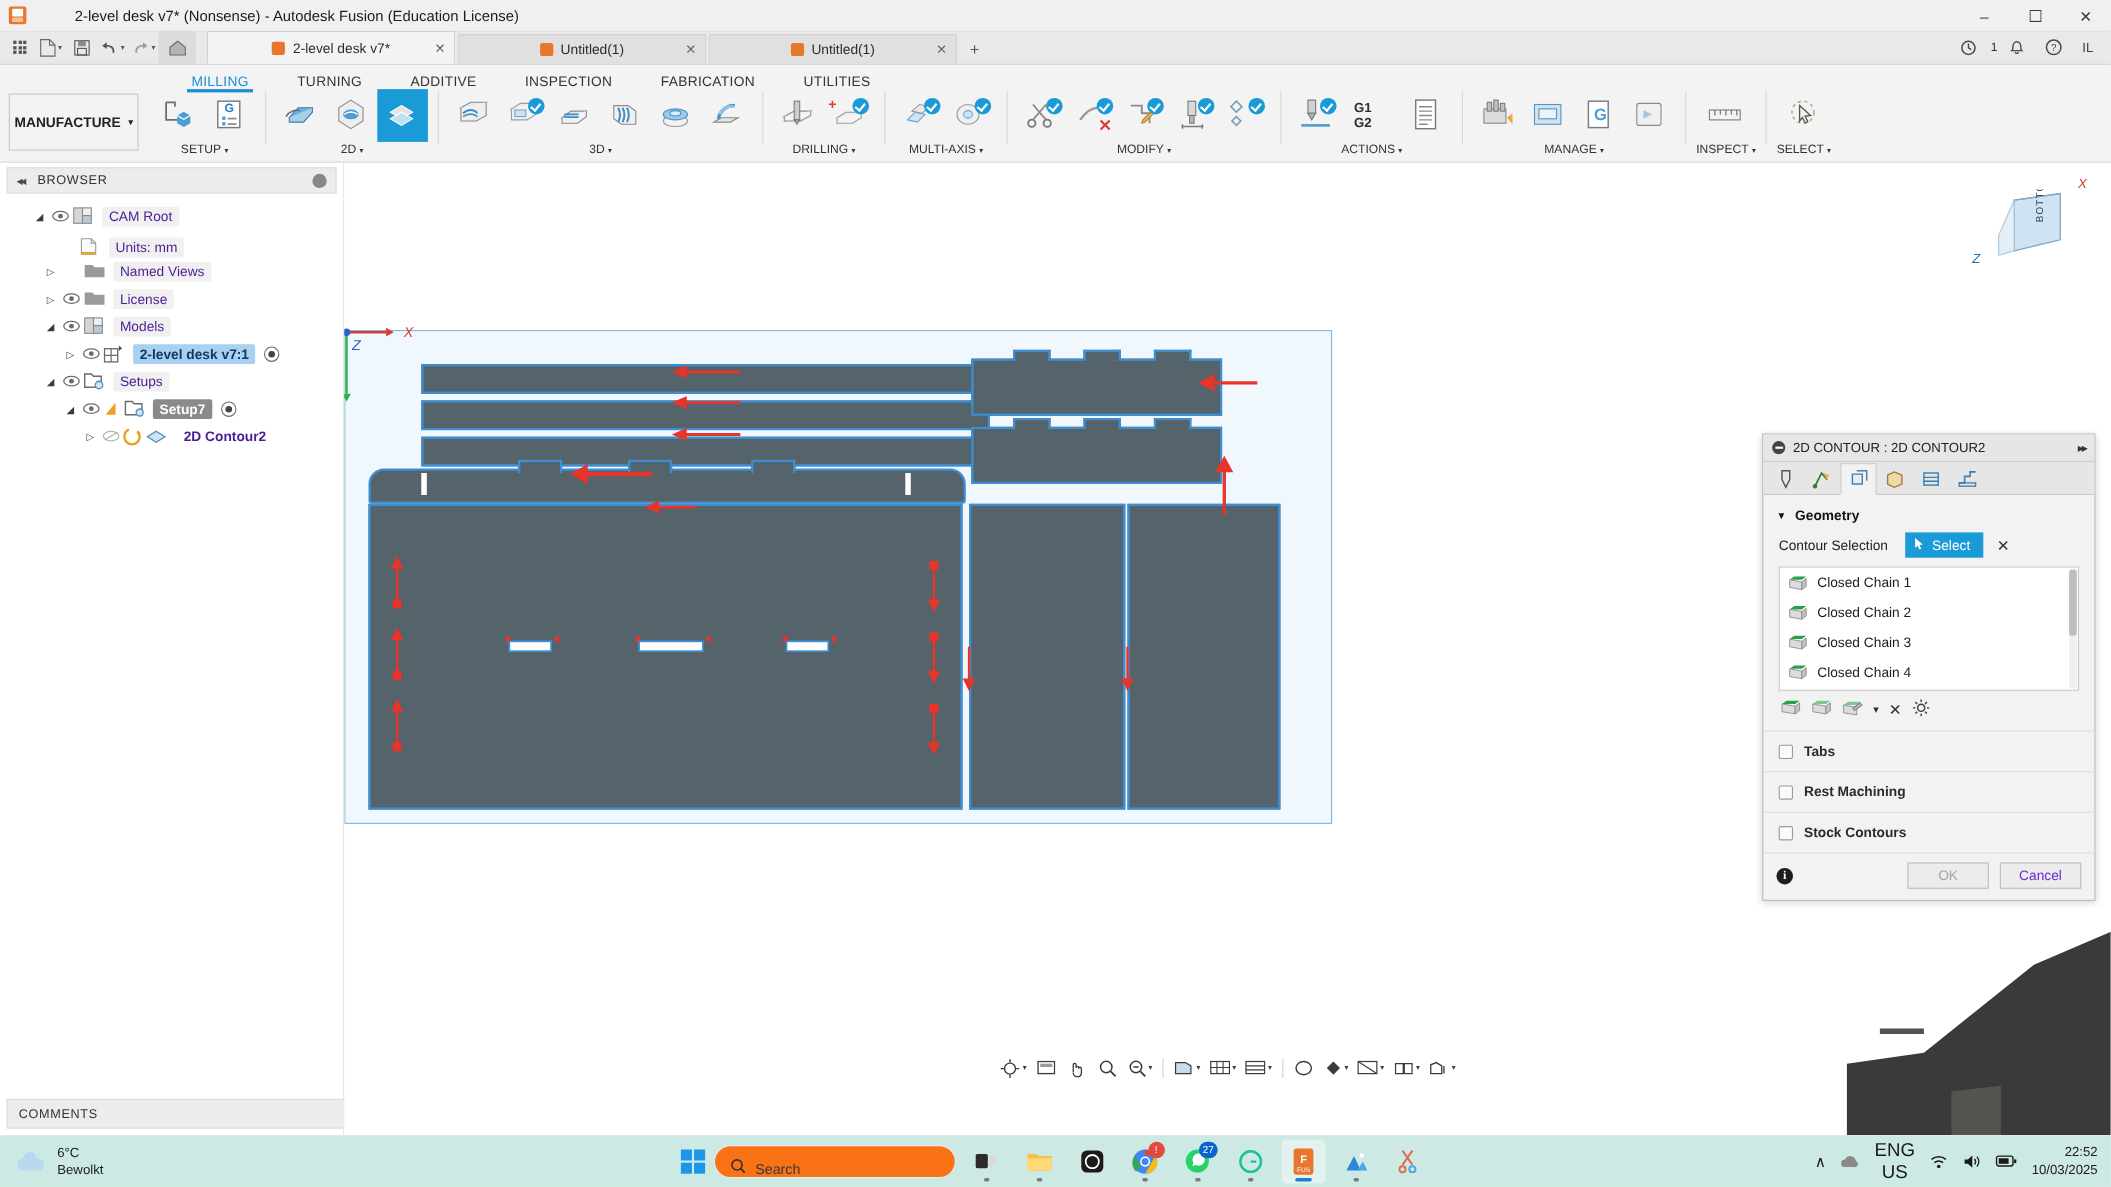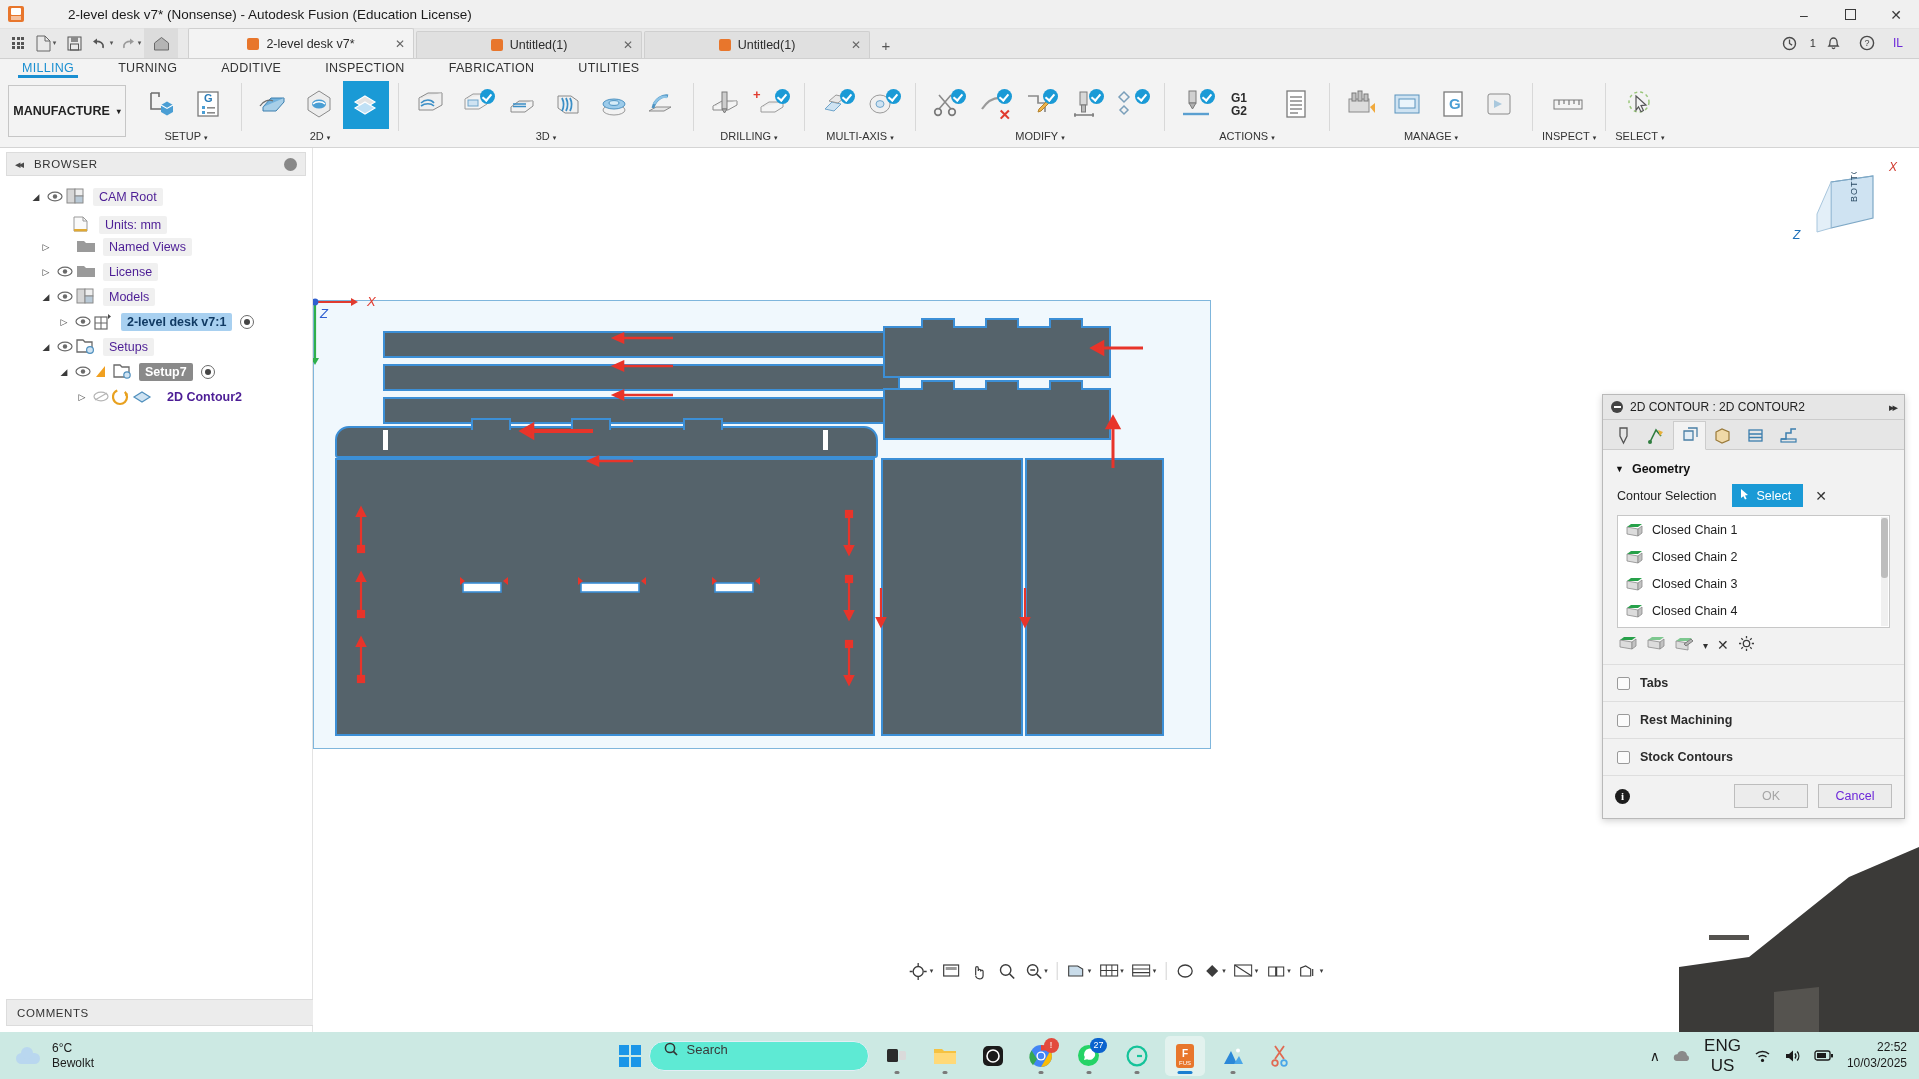--- a/index.html
+++ b/index.html
@@ -55,26 +55,26 @@
   .doctab.active { background:#f3f3f3; height:30px; }
   .doctab .tabicon { width:12px; height:12px; background:#e8762c; border-radius:2px; margin-right:7px;
                      flex:0 0 12px; }
   .doctab .tabclose { position:absolute; right:8px; font-size:12px; color:#666; }
   .addtab { width:28px; height:26px; display:flex; align-items:center; justify-content:center;
             color:#555; font-size:15px; }
   .tr-icons { display:flex; align-items:center; height:30px; padding-right:8px; gap:3px; }
   .tr-ico { width:30px; height:26px; display:flex; align-items:center; justify-content:center;
             color:#444; font-size:14px; position:relative; }
   .badge-num { font-size:11px; color:#333; margin-left:2px; }
-  .user-initials { font-size:12px; color:#6d28d9; padding:0 8px; }
+  .user-initials { font-size:12px; color:#404040; padding:0 8px; }
 
   
   .ribbon { background:#f3f3f3; flex:0 0 89px; display:flex; flex-direction:column;
             border-bottom:1px solid #d4d4d4; position:relative; }
-  .ribtabs { height:22px; display:flex; align-items:flex-start; gap:0; }
+  .ribtabs { height:22px; display:flex; align-items:flex-end; padding-left:152px; gap:0; }
   .ribtab { font-size:12.5px; color:#333; padding:2px 22px 0 22px; letter-spacing:.3px; position:relative; }
   .ribtab.active { color:#1a8fd1; }
   .ribtab.active:after {
     content:""; position:absolute; left:18px; right:18px; bottom:-3px; height:3px; background:#1a8fd1;
   }
   .ribbody { flex:1; display:flex; align-items:flex-start; padding-left:8px; }
 
   .wsbox {
     width:118px; height:52px; border:1px solid #c6c6c6; background:#f3f3f3;
     display:flex; align-items:center; justify-content:center; margin-top:4px; margin-right:10px;
@@ -209,22 +209,22 @@
   .wicon { width:26px; height:26px; position:relative; margin-right:10px; }
   .cloud { position:absolute; bottom:5px; left:0; width:24px; height:11px; background:#b9d7ef;
            border-radius:7px; }
   .cloud:before { content:""; position:absolute; left:5px; top:-6px; width:12px; height:12px;
                   background:#b9d7ef; border-radius:50%; }
   .wtext { font-size:12px; line-height:1.25; color:#1b1b1b; }
   .tb-center { position:absolute; left:50%; transform:translateX(-50%); display:flex; align-items:center; gap:8px; }
   .winlogo { width:22px; height:22px; display:grid; grid-template-columns:10px 10px;
              grid-template-rows:10px 10px; gap:2px; }
   .winlogo i { background:#1b96e8; display:block; }
-  .searchbox { width:220px; height:30px; background:#5eead4; border-radius:16px; display:flex;
-               align-items:flex-start; padding:0 14px; border:1px solid #e3eef5; }
+  .searchbox { width:220px; height:30px; background:#f97316; border-radius:16px; display:flex;
+               align-items:flex-end; padding:0 14px; border:1px solid #e3eef5; }
   .searchbox .q { margin-right:9px; color:#333; font-size:14px; }
   .searchbox .ph { color:#3a3a3a; font-size:13px; }
   .tbapp { width:40px; height:40px; display:flex; align-items:center; justify-content:center;
            position:relative; border-radius:5px; }
   .tbapp.active { background:#e2f2ee; }
   .runningdot { position:absolute; bottom:2px; left:50%; transform:translateX(-50%); width:5px;
                 height:3px; border-radius:2px; background:#7a7a7a; }
   .runningdot.wide { width:15px; background:#1b7fd0; height:3px; }
   .tb-right { position:absolute; right:12px; display:flex; align-items:center; gap:13px; }
   .lang { font-size:17px; line-height:1.15; text-align:center; color:#1b1b1b; }

